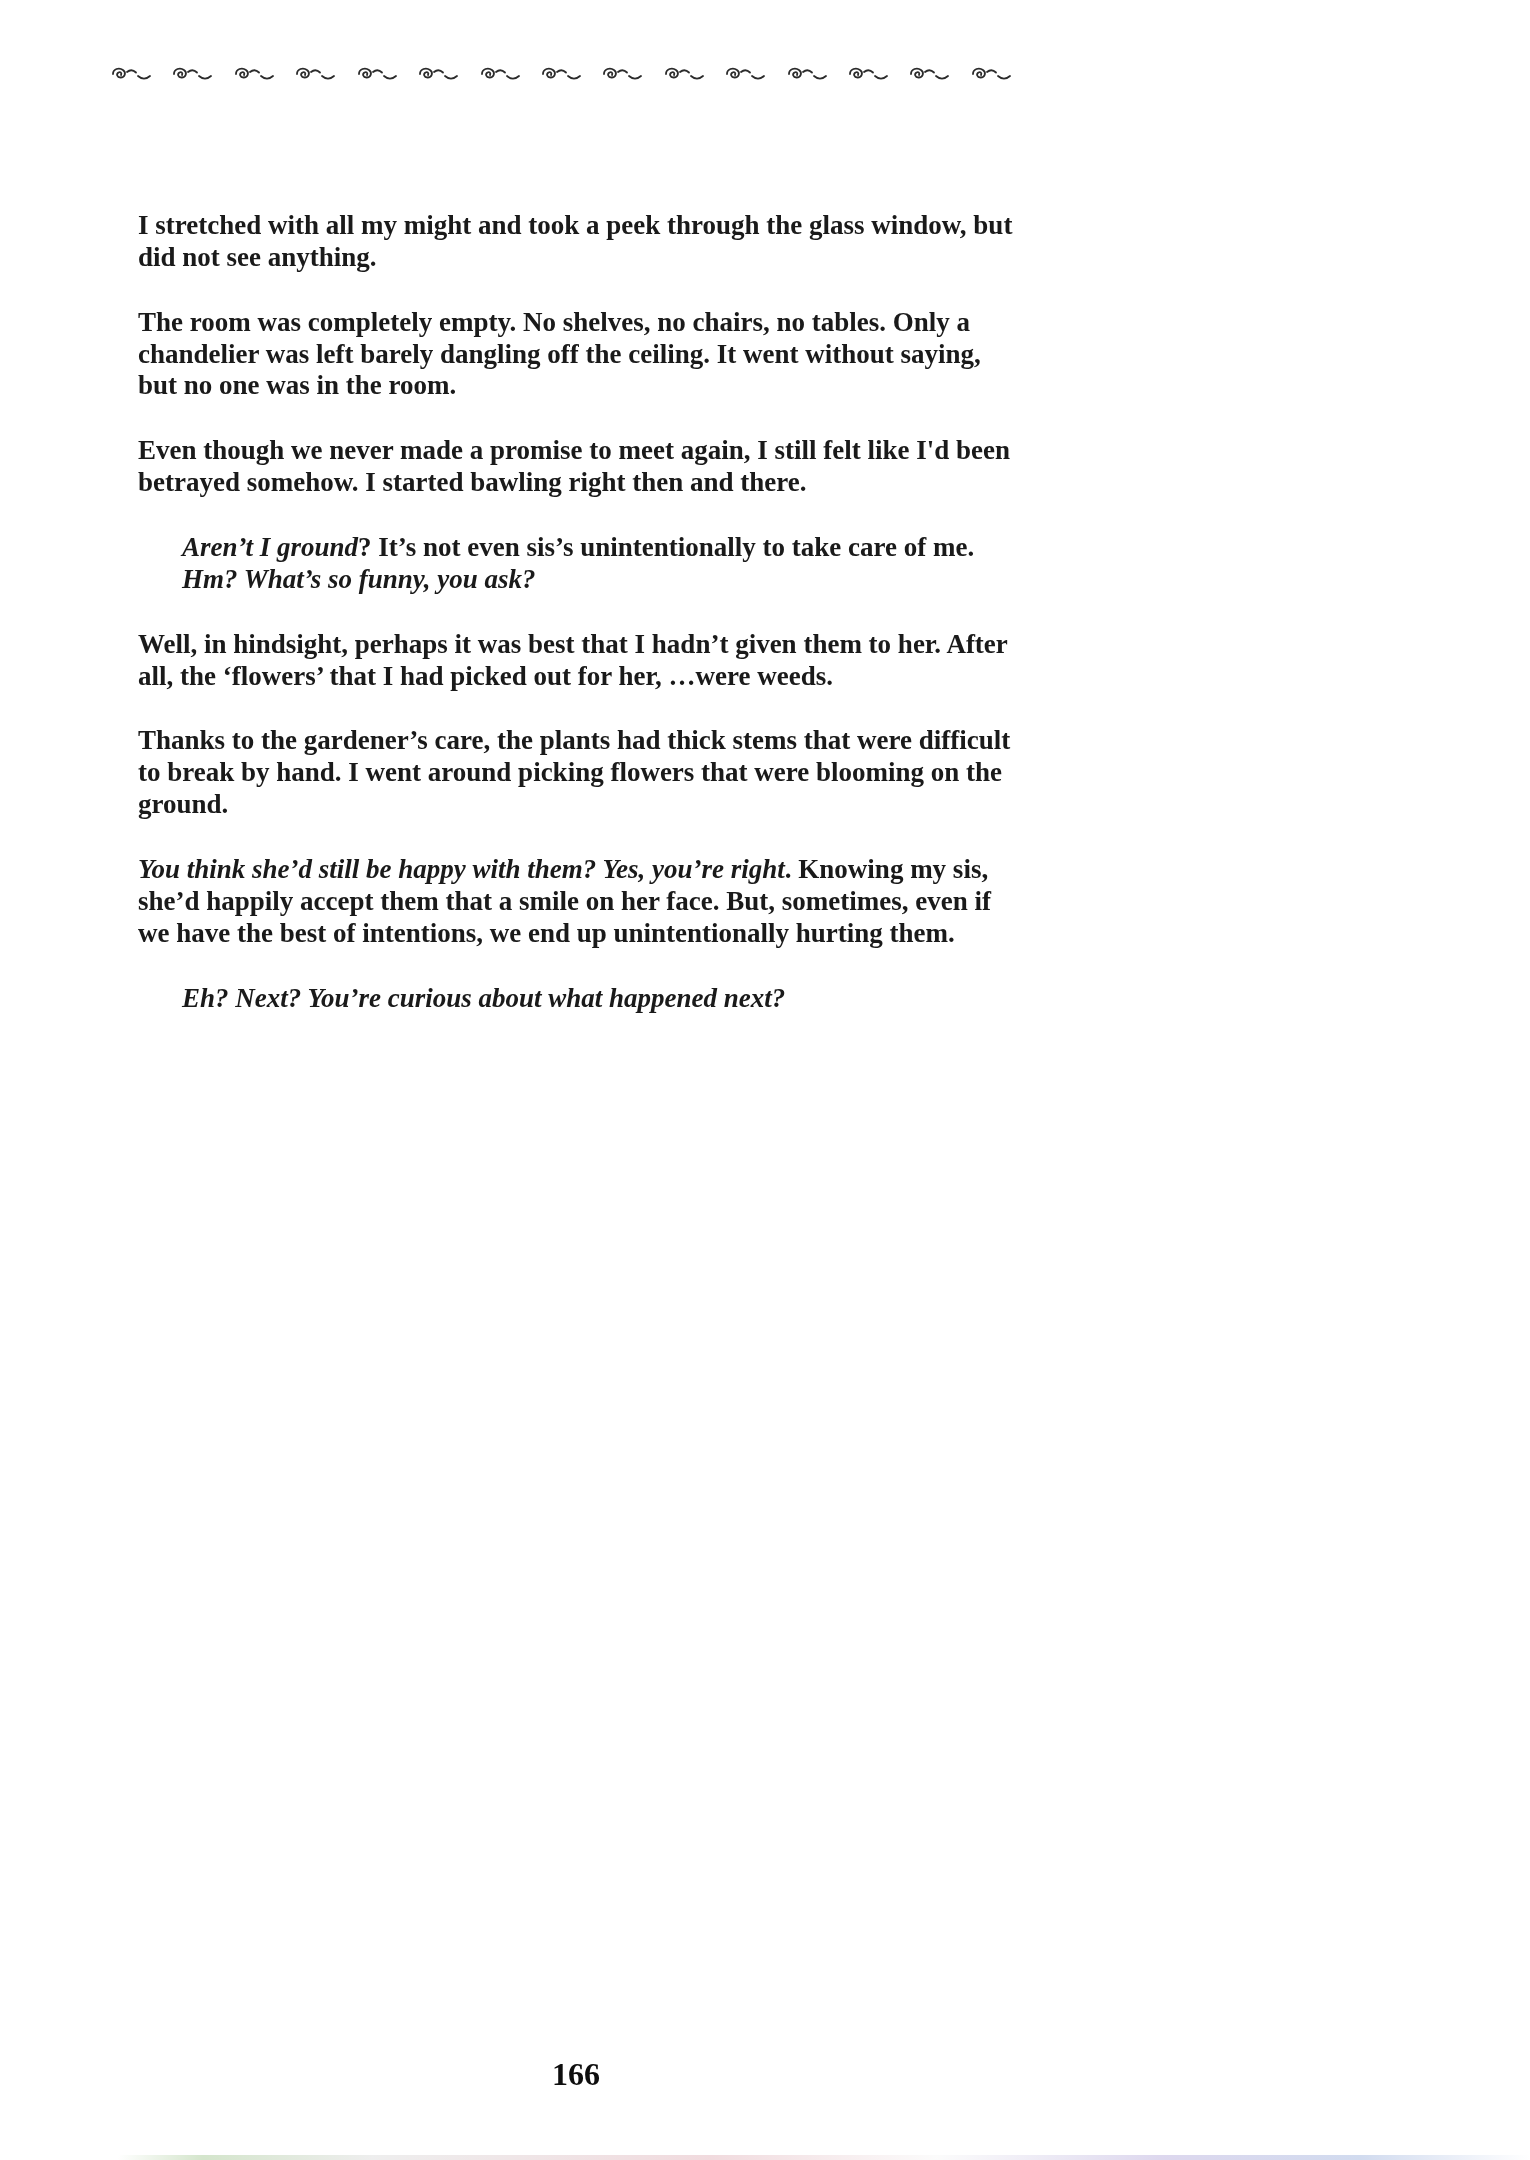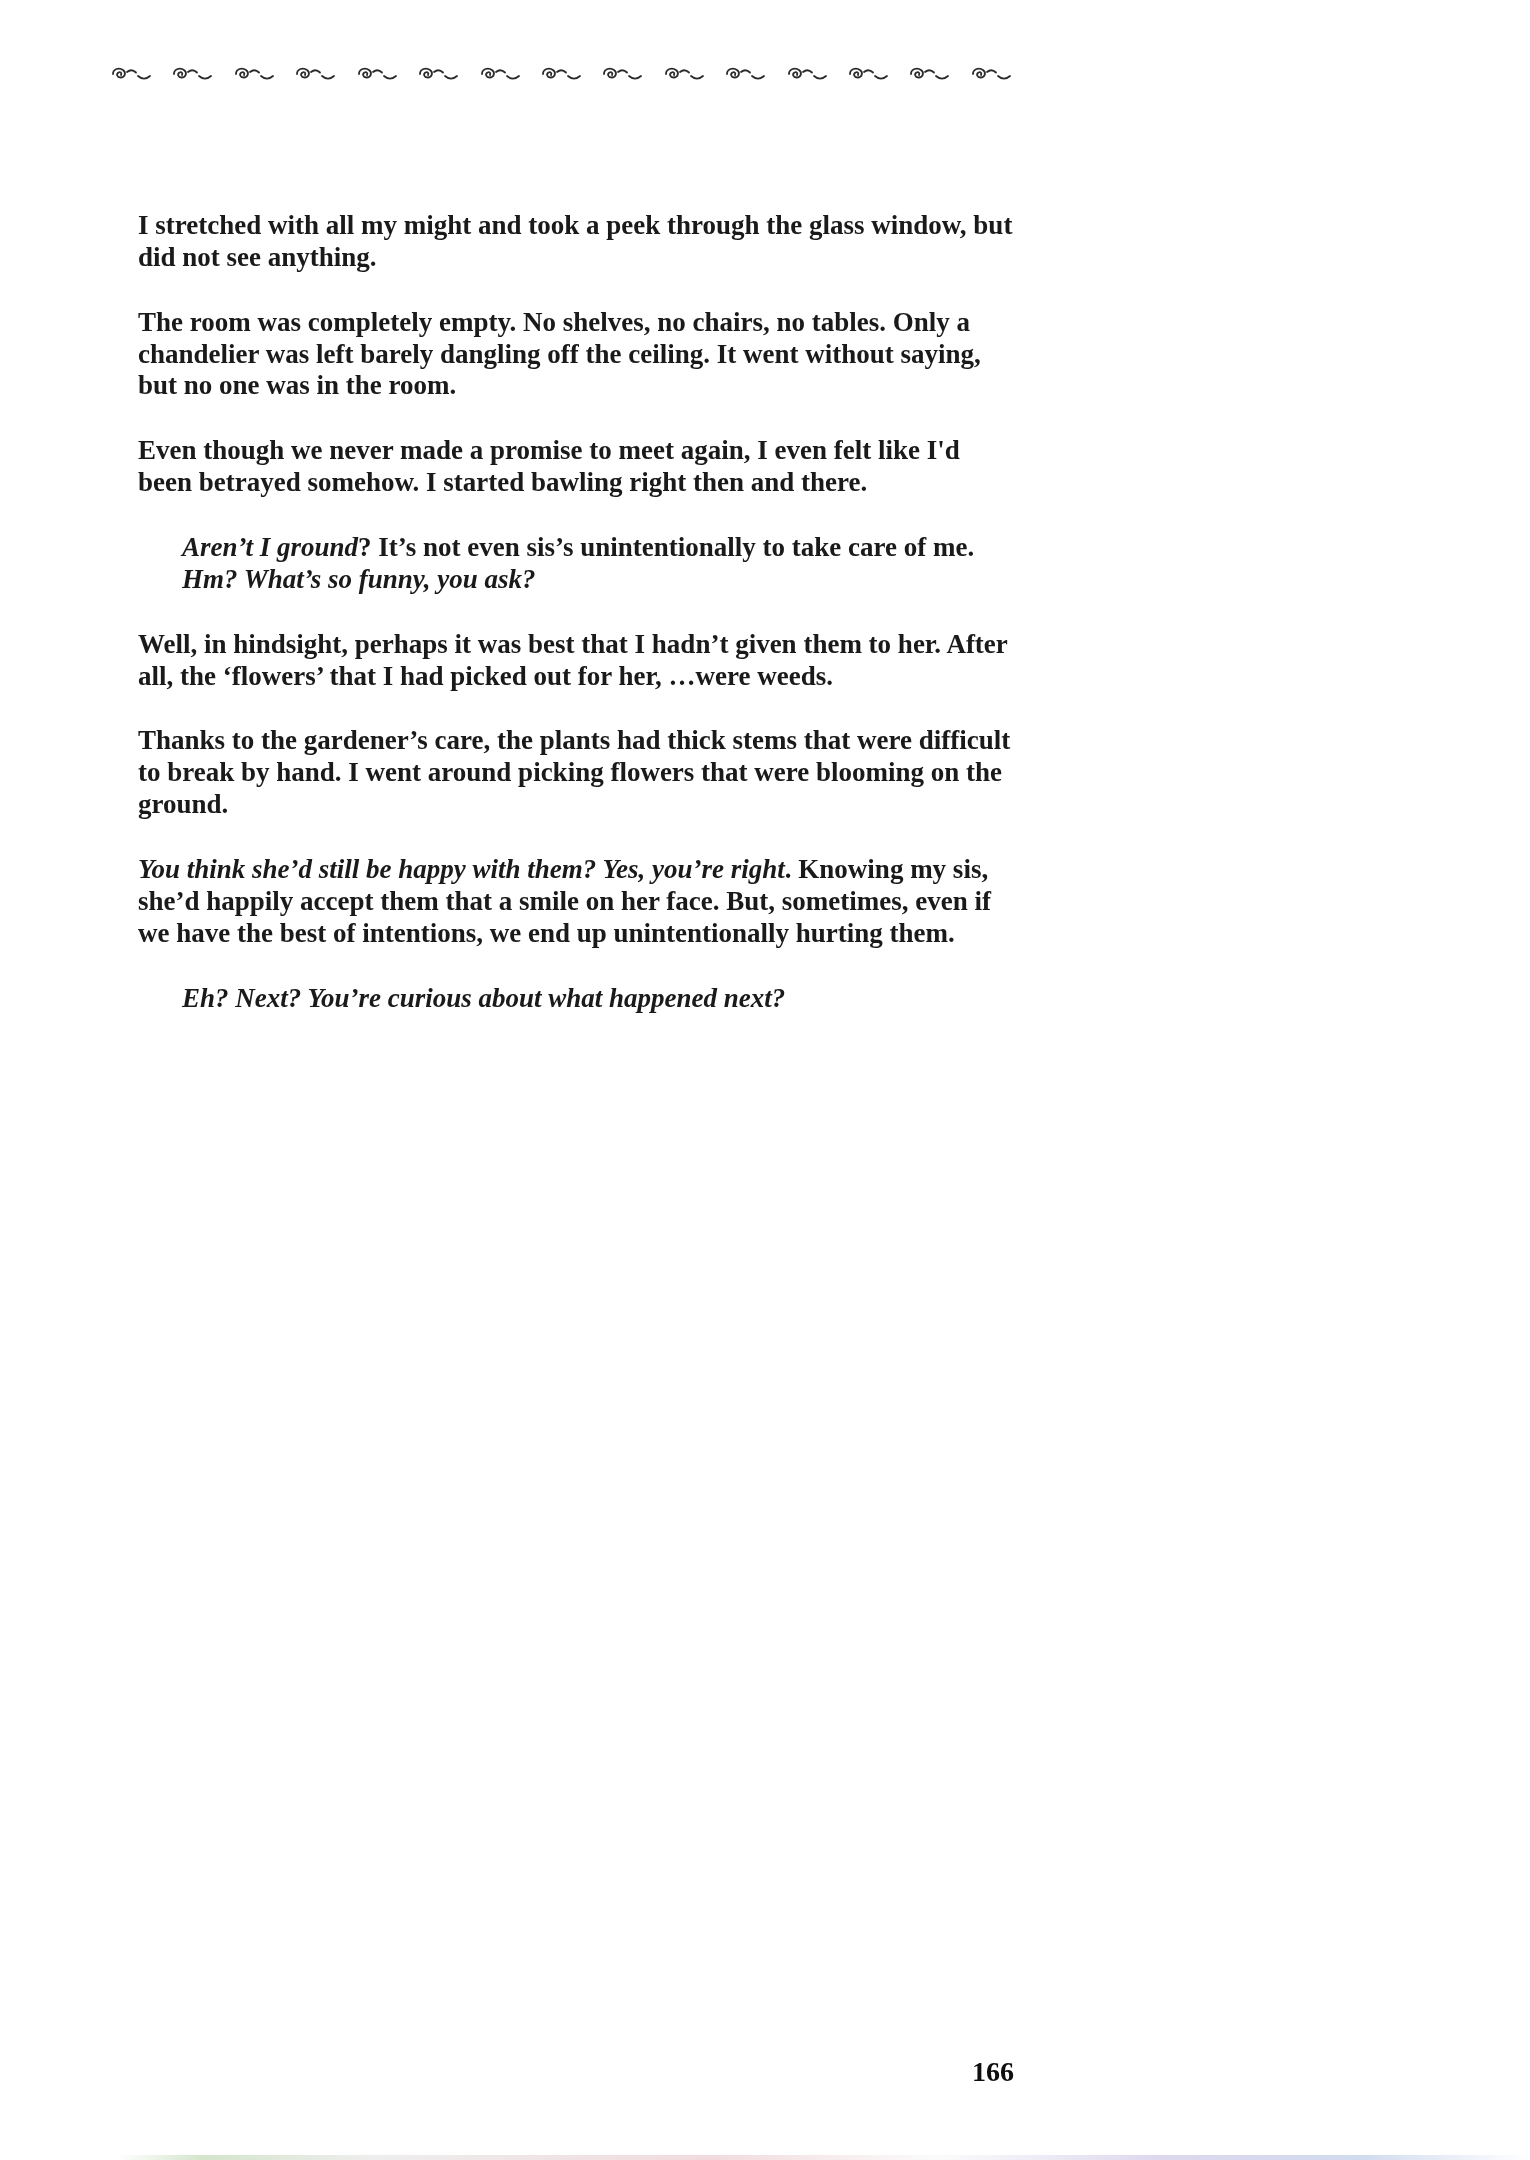--- a/index.html
+++ b/index.html
@@ -55,22 +55,22 @@
     font-style: italic;
   }
   .seg.muted {
     color: #bdbdbd;
   }
   .page-number {
     position: absolute;
     left: 138px;
     top: 2056px;
     width: 876px;
-    text-align: right;
-    font-size: 28px;
+    text-align: center;
+    font-size: 32px;
     font-weight: bold;
     color: #0e0e0e;
     font-family: "Liberation Serif", serif;
   }
   .edge-strip {
     position: absolute;
     left: 118px;
     right: 0;
     bottom: 0;
     height: 5px;
@@ -217,21 +217,21 @@
             <path d="M3 8 C3 3, 9 1, 13 4 C16.5 6.5, 15 11.5, 10.5 11.5 C7 11.5, 6 8, 8.5 6.5 C10.5 5.5, 12 7, 11 9"></path>
             <path d="M17 6 C20 3.5, 23 3.5, 26 6.5"></path>
             <path d="M28 10 C32 13.5, 36 13.5, 40 10"></path>
           </g>
         </svg>
       </span>
     </div>
   <div class="content">
       <p class="para"><span class="seg">I stretched with all my might and took a peek through the glass window, but did not see anything.</span></p>
       <p class="para"><span class="seg">The room was completely empty. No shelves, no chairs, no tables. Only a chandelier was left barely dangling off the ceiling. It went without saying, but no one was in the room.</span></p>
-      <p class="para"><span class="seg">Even though we never made a promise to meet again, I even felt like I'd been betrayed somehow. I started bawling right then and there.</span></p>
+      <p class="para"><span class="seg">Even though we never made a promise to meet again, I still felt like I'd been betrayed somehow. I started bawling right then and there.</span></p>
       <p class="para indent"><span class="seg italic">Aren’t I ground</span><span class="seg">? It’s not even sis’s unintentionally to take care of me.</span></p>
       <p class="para indent tight"><span class="seg italic">Hm? What’s so funny, you ask?</span></p>
       <p class="para"><span class="seg">Well, in hindsight, perhaps it was best that I hadn’t given them to her. After all, the ‘flowers’ that I had picked out for her, …were weeds.</span></p>
       <p class="para"><span class="seg">Thanks to the gardener’s care, the plants had thick stems that were difficult to break by hand. I went around picking flowers that were blooming on the ground.</span></p>
       <p class="para"><span class="seg italic">You think she’d still be happy with them? Yes, you’re right</span><span class="seg">. Knowing my sis, she’d happily accept them that a smile on her face. But, sometimes, even if we have the best of intentions, we end up unintentionally hurting them.</span></p>
       <p class="para indent"><span class="seg italic">Eh? Next? You’re curious about what happened next?</span></p>
     </div>
   <div class="page-number">166</div>
   <div class="edge-strip"></div>
 </div>

